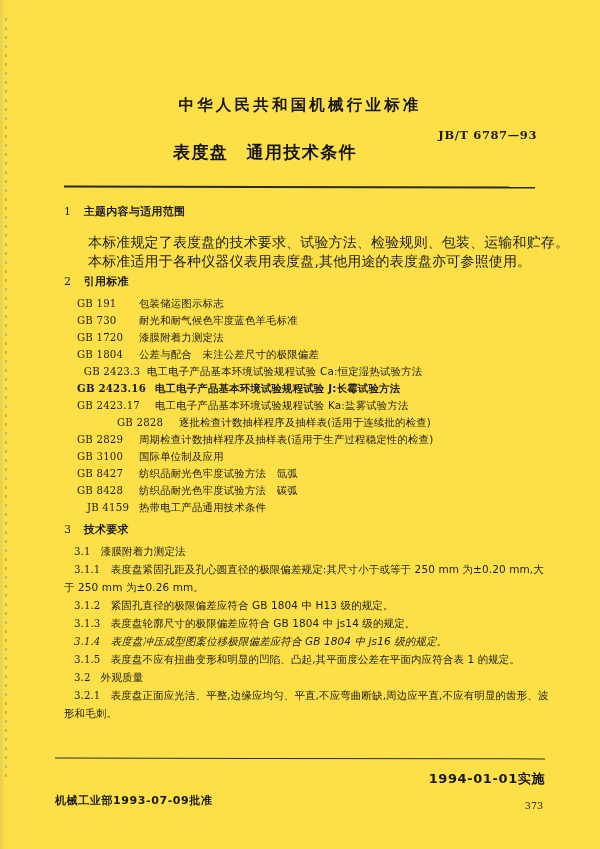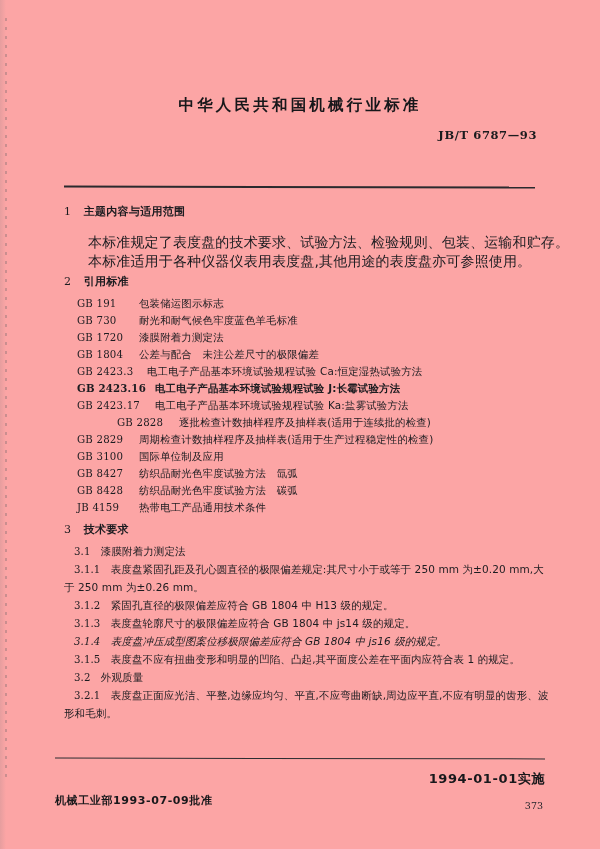--- a/index.html
+++ b/index.html
@@ -7,21 +7,21 @@
     padding: 0;
     background: #ffffff;
   }
   body {
     font-family: "DejaVu Sans", "Liberation Sans", sans-serif;
   }
   .page {
     position: relative;
     width: 600px;
     height: 849px;
-    background: #fca5a5;
+    background: #fde047;
     overflow: hidden;
   }
   
   .scan-edge {
     position: absolute;
     left: 0;
     top: 0;
     width: 6px;
     height: 849px;
     background: linear-gradient(to right, rgba(120,120,125,0.30), rgba(255,255,255,0));
@@ -169,45 +169,46 @@
 </style>
 </head>
 <body>
 
 <div class="page">
 
   <div class="scan-edge"></div>
   <div class="scan-edge2"></div>
 
   <div class="doc-head">中华人民共和国机械行业标准</div>
+  <div class="doc-title">表度盘　通用技术条件</div>
   <div class="std-no">JB/T 6787—93</div>
   <div class="rule-top"></div>
 
   <div class="body">
 
     <div class="ln h-sec" style="left:64px; top:206px;"><span class="num">1</span>&nbsp;&nbsp;&nbsp;<span>主题内容与适用范围</span></div>
 
     <div class="ln para" style="left:88px; top:235px;">本标准规定了表度盘的技术要求、试验方法、检验规则、包装、运输和贮存。</div>
     <div class="ln para" style="left:88px; top:254px;">本标准适用于各种仪器仪表用表度盘,其他用途的表度盘亦可参照使用。</div>
 
     <div class="ln h-sec" style="left:64px; top:276px;"><span class="num">2</span>&nbsp;&nbsp;&nbsp;<span>引用标准</span></div>
 
     <div class="ln ref" style="left:77px; top:298px;"><span class="code" style="display:inline-block;width:62px;">GB 191</span><span>包装储运图示标志</span></div>
     <div class="ln ref" style="left:77px; top:315px;"><span class="code" style="display:inline-block;width:62px;">GB 730</span><span>耐光和耐气候色牢度蓝色羊毛标准</span></div>
     <div class="ln ref" style="left:77px; top:332px;"><span class="code" style="display:inline-block;width:62px;">GB 1720</span><span>漆膜附着力测定法</span></div>
     <div class="ln ref" style="left:77px; top:349px;"><span class="code" style="display:inline-block;width:62px;">GB 1804</span><span>公差与配合　未注公差尺寸的极限偏差</span></div>
-    <div class="ln ref" style="left:77px; top:366px;"><span class="code" style="display:inline-block;width:70px;">GB 2423.3</span><span>电工电子产品基本环境试验规程试验 Ca:恒定湿热试验方法</span></div>
+    <div class="ln ref" style="left:77px; top:366px;"><span class="code" style="display:inline-block;width:70px;text-align:center;">GB 2423.3</span><span>电工电子产品基本环境试验规程试验 Ca:恒定湿热试验方法</span></div>
     <div class="ln ref" style="left:77px; top:383px;font-weight:bold;"><span class="code" style="display:inline-block;width:78px;">GB 2423.16</span><span>电工电子产品基本环境试验规程试验 J:长霉试验方法</span></div>
     <div class="ln ref" style="left:77px; top:400px;"><span class="code" style="display:inline-block;width:78px;">GB 2423.17</span><span>电工电子产品基本环境试验规程试验 Ka:盐雾试验方法</span></div>
     <div class="ln ref" style="left:77px; top:417px;margin-left:40px;"><span class="code" style="display:inline-block;width:62px;">GB 2828</span><span>逐批检查计数抽样程序及抽样表(适用于连续批的检查)</span></div>
     <div class="ln ref" style="left:77px; top:434px;"><span class="code" style="display:inline-block;width:62px;">GB 2829</span><span>周期检查计数抽样程序及抽样表(适用于生产过程稳定性的检查)</span></div>
     <div class="ln ref" style="left:77px; top:451px;"><span class="code" style="display:inline-block;width:62px;">GB 3100</span><span>国际单位制及应用</span></div>
     <div class="ln ref" style="left:77px; top:468px;"><span class="code" style="display:inline-block;width:62px;">GB 8427</span><span>纺织品耐光色牢度试验方法　氙弧</span></div>
     <div class="ln ref" style="left:77px; top:485px;"><span class="code" style="display:inline-block;width:62px;">GB 8428</span><span>纺织品耐光色牢度试验方法　碳弧</span></div>
-    <div class="ln ref" style="left:77px; top:502px;"><span class="code" style="display:inline-block;width:62px;">JB 4159</span><span>热带电工产品通用技术条件</span></div>
+    <div class="ln ref" style="left:77px; top:502px;"><span class="code" style="display:inline-block;width:62px;text-align:center;">JB 4159</span><span>热带电工产品通用技术条件</span></div>
 
     <div class="ln h-sec" style="left:64px; top:524px;"><span class="num">3</span>&nbsp;&nbsp;&nbsp;<span>技术要求</span></div>
 
     <div class="ln sub" style="left:64px; top:546px;"><span class="num">3.1</span>&nbsp;&nbsp;&nbsp;<span>漆膜附着力测定法</span></div>
 
     <div class="ln sub" style="left:64px; top:564px;"><span class="num">3.1.1</span>&nbsp;&nbsp;&nbsp;<span>表度盘紧固孔距及孔心圆直径的极限偏差规定:其尺寸小于或等于 250 mm 为±0.20 mm,大</span></div>
     <div class="ln sub" style="left:64px; top:582px;">于 250 mm 为±0.26 mm。</div>
 
     <div class="ln sub" style="left:64px; top:600px;"><span class="num">3.1.2</span>&nbsp;&nbsp;&nbsp;<span>紧固孔直径的极限偏差应符合 GB 1804 中 H13 级的规定。</span></div>
 

